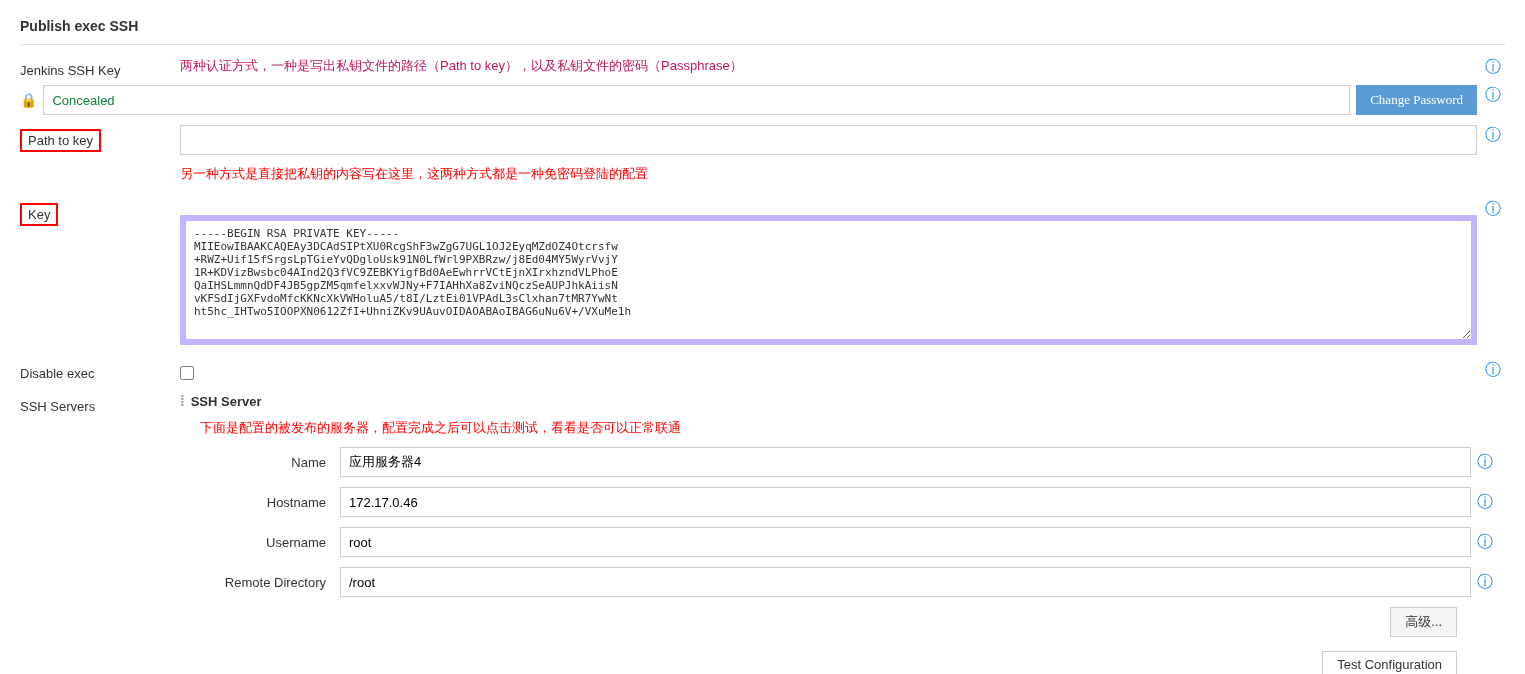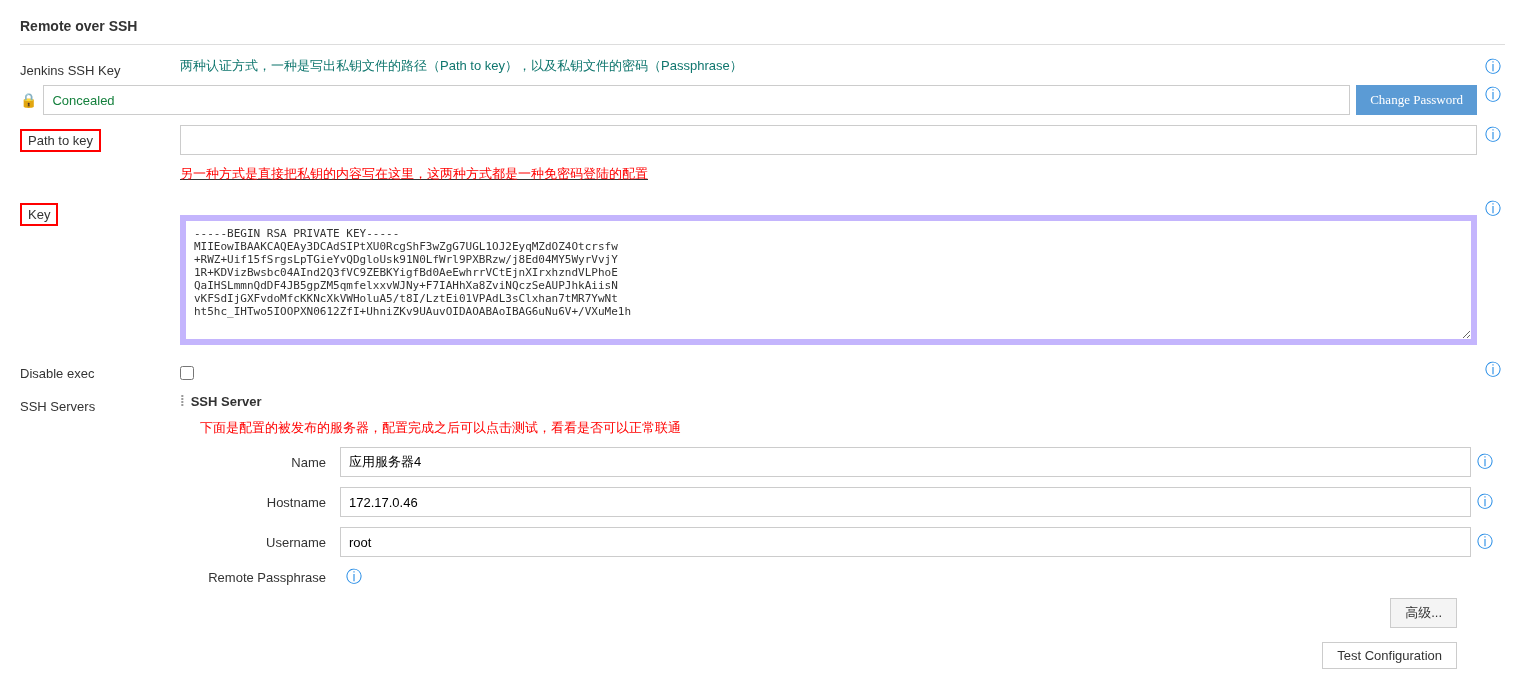--- a/index.html
+++ b/index.html
@@ -16,21 +16,21 @@
     }
     .section-title {
       font-size: 14px;
       font-weight: bold;
       color: #333;
       padding: 8px 0 10px 0;
       border-bottom: 1px solid #ddd;
       margin-bottom: 12px;
     }
     .annotation-text {
-      color: #0f766e;
+      color: #be185d;
       font-size: 13px;
       margin-bottom: 6px;
       margin-left: 165px;
     }
     .form-row {
       display: flex;
       align-items: flex-start;
       margin-bottom: 10px;
       position: relative;
     }
@@ -199,21 +199,21 @@
       justify-content: flex-end;
       padding-right: 20px;
       margin-bottom: 6px;
     }
   </style>
 </head>
 <body>
 
 <div class="page-container">
 
-  <div class="section-title">Remote over SSH</div>
+  <div class="section-title">Publish exec SSH</div>
 
   <div class="form-row" style="margin-bottom:4px;">
     <div class="label-col">Jenkins SSH Key</div>
     <div class="input-col-full" style="flex:1;">
       <div class="annotation-text" style="margin-left:0;">两种认证方式，一种是写出私钥文件的路径（Path to key），以及私钥文件的密码（Passphrase）</div>
     </div>
     <div class="help-icon">ⓘ</div>
   </div>
 
   <div class="form-row" style="margin-bottom:0;">
@@ -230,21 +230,21 @@
   <div class="form-row" style="margin-top:10px;margin-bottom:10px;">
     <div style="width:160px;min-width:160px;padding-top:4px;">
       <span class="label-boxed">Path to key</span>
     </div>
     <div class="input-col-full" style="flex:1;padding-right:8px;">
       <input type="text" class="text-input" value="" style="">
     </div>
     <div class="help-icon">ⓘ</div>
   </div>
 
-  <div class="form-row" style="text-decoration:underline;">
+  <div class="form-row" style="">
     <div style="width:160px;min-width:160px;"></div>
     <div style="flex:1;">
       <div class="annotation-text" style="margin-left:0;color:red;">另一种方式是直接把私钥的内容写在这里，这两种方式都是一种免密码登陆的配置</div>
     </div>
   </div>
 
   <div class="form-row" style="margin-bottom:12px;">
     <div style="width:160px;min-width:160px;padding-top:4px;">
       <span class="label-boxed">Key</span>
     </div>
@@ -292,21 +292,22 @@
           <div class="help-icon" style="margin-left:6px;">ⓘ</div>
         </div>
 
         <div class="server-form-row">
           <div class="server-label">Username</div>
           <input type="text" class="server-input" value="root" style="">
           <div class="help-icon" style="margin-left:6px;">ⓘ</div>
         </div>
 
         <div class="server-form-row">
-          <div class="server-label">Remote Passphrase</div>
+          <div class="server-label">Remote Directory</div>
+          <input type="text" class="server-input" value="/root" style="">
           <div class="help-icon" style="margin-left:6px;">ⓘ</div>
         </div>
 
         <div class="action-buttons-section">
           <div class="right-align-row" style="padding-right:30px;">
             <button class="btn-advanced">高级...</button>
           </div>
           <div class="right-align-row" style="padding-right:30px;">
             <button class="btn-test">Test Configuration</button>
           </div>

